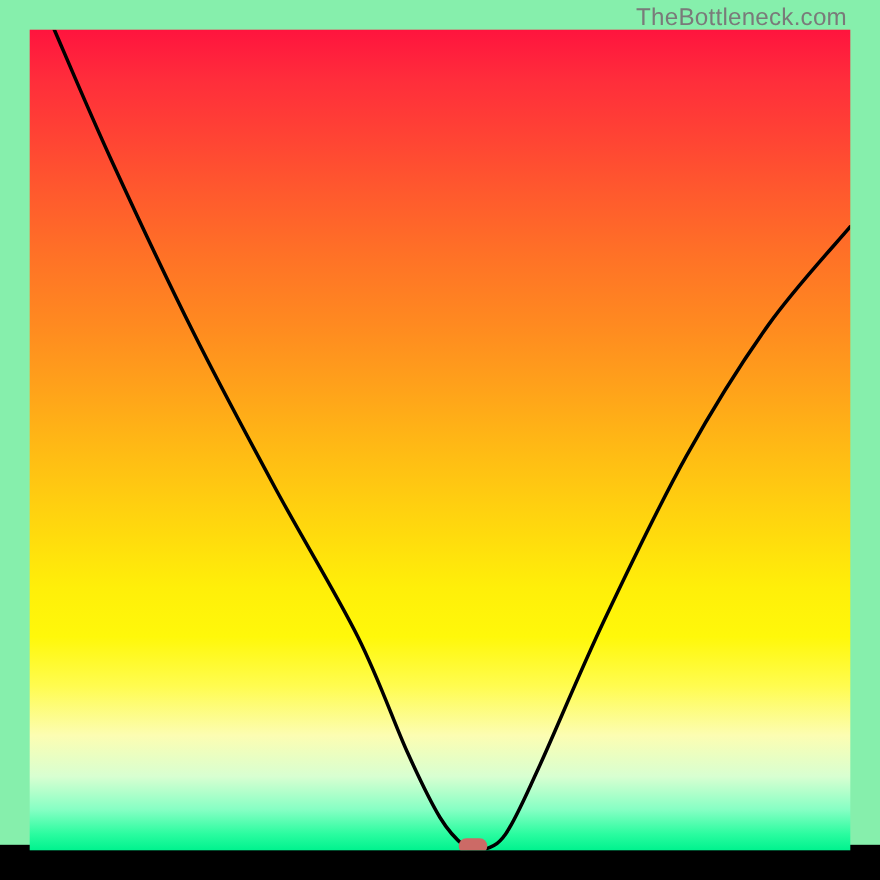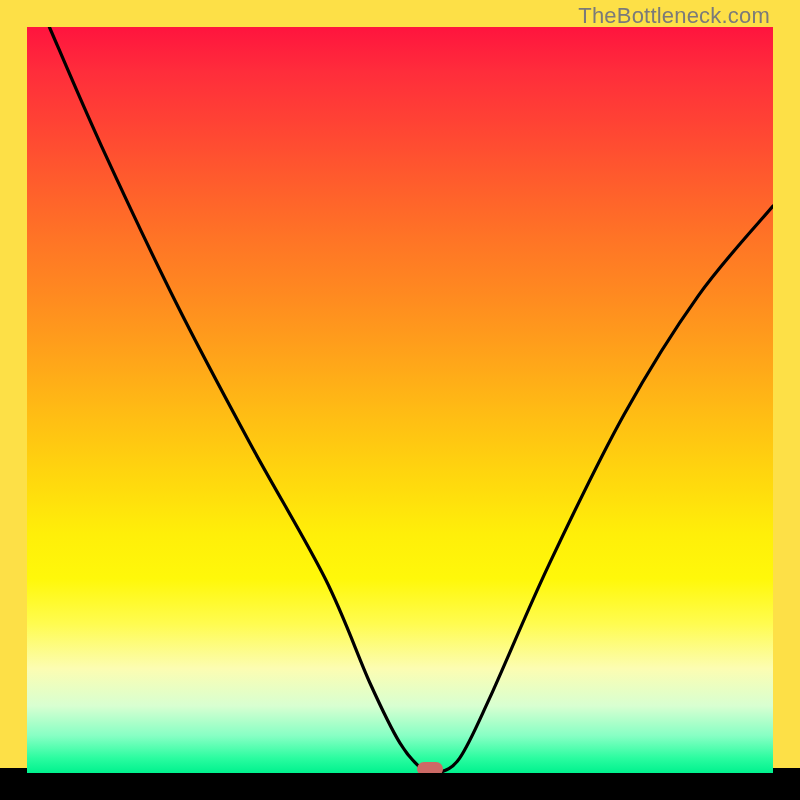--- a/index.html
+++ b/index.html
@@ -8,21 +8,21 @@
     width: 800px;
     height: 800px;
     background: #000;
     font-family: Arial, Helvetica, sans-serif;
     overflow: hidden;
   }
   .frame {
     position: relative;
     width: 800px;
     height: 768px;
-    background: #fde047;
+    background: #86efac;
   }
   .plot {
     position: absolute;
     left: 27px;
     top: 27px;
     width: 746px;
     height: 746px;
     background: linear-gradient(to bottom,
       #ff143e 0%,
       #ff2d3b 6%,

